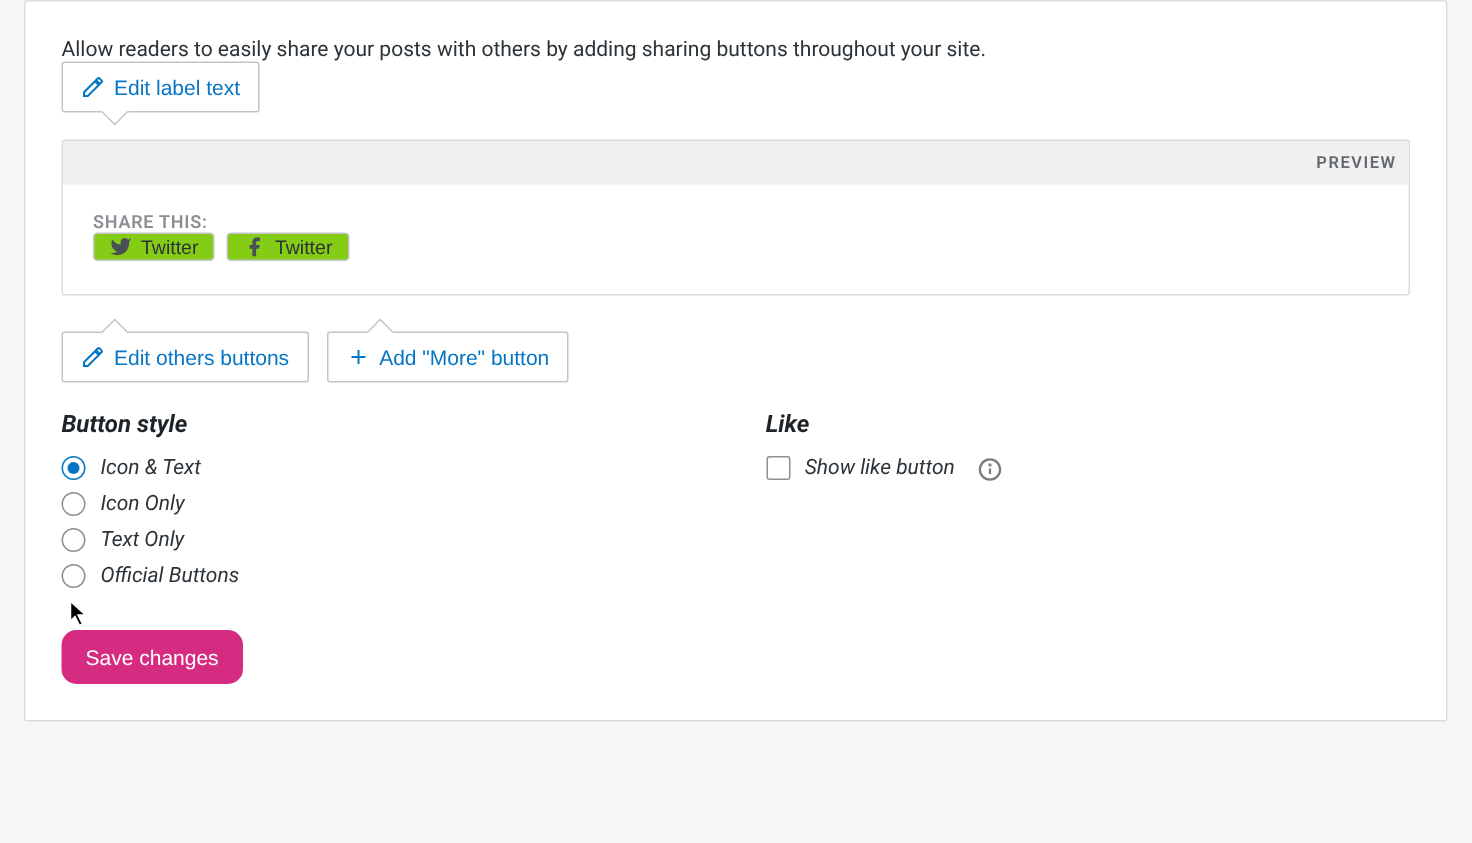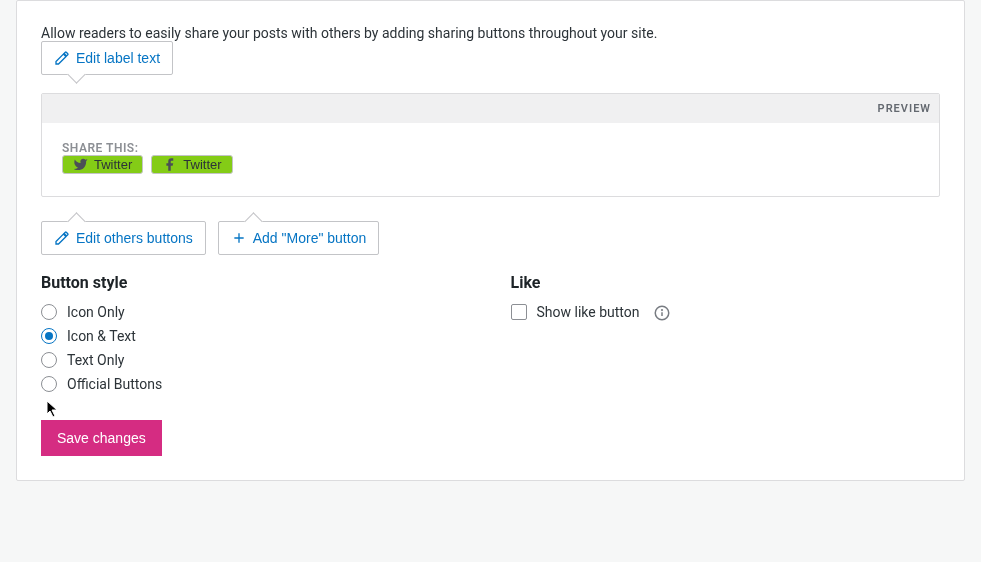--- a/index.html
+++ b/index.html
@@ -94,21 +94,21 @@
       background: #84cc16;
       color: #2c3338;
       font-size: 13px;
       padding: 1px 10px;
       border-radius: 3px;
       cursor: pointer;
     }
     .share-btn svg { width: 15px; height: 15px; fill: #4b4f56; }
 
     .columns { display: flex; gap: 40px; margin-bottom: 20px; }
-    .col { flex: 1; }
+    .col { flex: 1; font-style: italic; }
     .section-heading {
       font-size: 16px;
       font-weight: 700;
       color: #1d2327;
       margin-bottom: 12px;
     }
     .radio-row { display: flex; align-items: center; gap: 10px; font-size: 14px; color: #2c3338; margin-bottom: 8px; cursor: pointer; }
     .radio {
       width: 16px; height: 16px; border-radius: 50%;
       border: 1px solid #8c8f94; display: inline-block; position: relative; flex-shrink: 0;
@@ -123,21 +123,21 @@
     }
     .info-icon {
       width: 18px; height: 18px; color: #787c82; margin-left: 4px;
     }
     .primary-btn {
       background: #d52c82;
       color: #fff;
       border: none;
       font-size: 14px;
       padding: 10px 16px;
-      border-radius: 0;
+      border-radius: 10px;
       cursor: pointer;
     }
     .cursor {
       position: absolute;
       left: 46px;
       top: 400px;
       width: 14px;
       height: 18px;
       z-index: 100;
       pointer-events: none;
@@ -192,26 +192,26 @@
           <path d="M12 5v14M5 12h14"></path>
         </svg>
       <span>Add "More" button</span>
     </button>
   </div>
 
   <div class="columns">
     <div class="col" style="position:relative;">
       <div class="section-heading">Button style</div>
       <label class="radio-row">
+        <span class="radio checked"></span>
+        <span>Icon &amp; Text</span>
+      </label>
+      <label class="radio-row">
         <span class="radio"></span>
         <span>Icon Only</span>
-      </label>
-      <label class="radio-row">
-        <span class="radio checked"></span>
-        <span>Icon &amp; Text</span>
       </label>
       <label class="radio-row">
         <span class="radio"></span>
         <span>Text Only</span>
       </label>
       <label class="radio-row">
         <span class="radio"></span>
         <span>Official Buttons</span>
       </label>
     </div>

